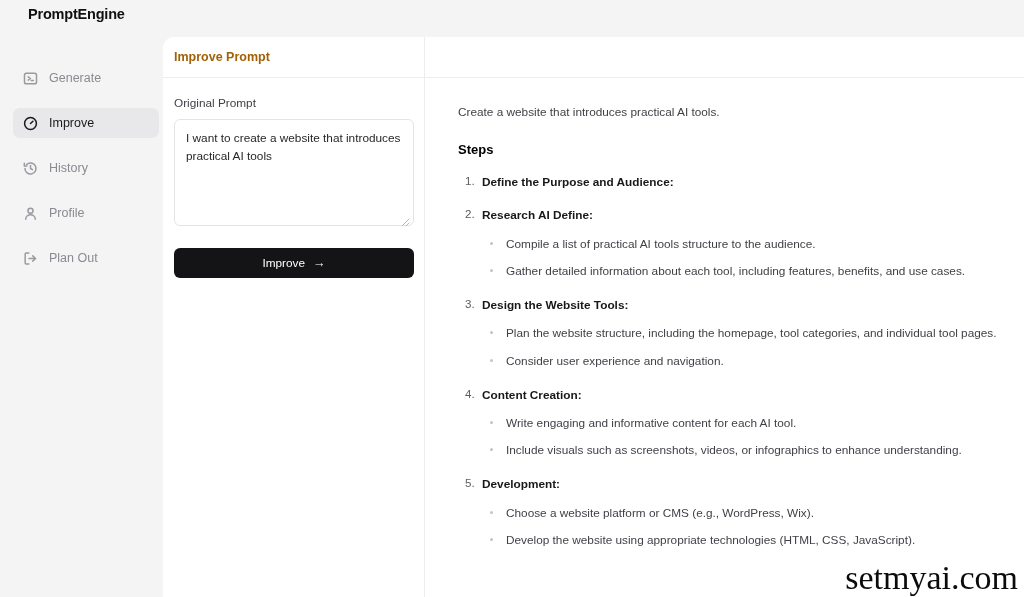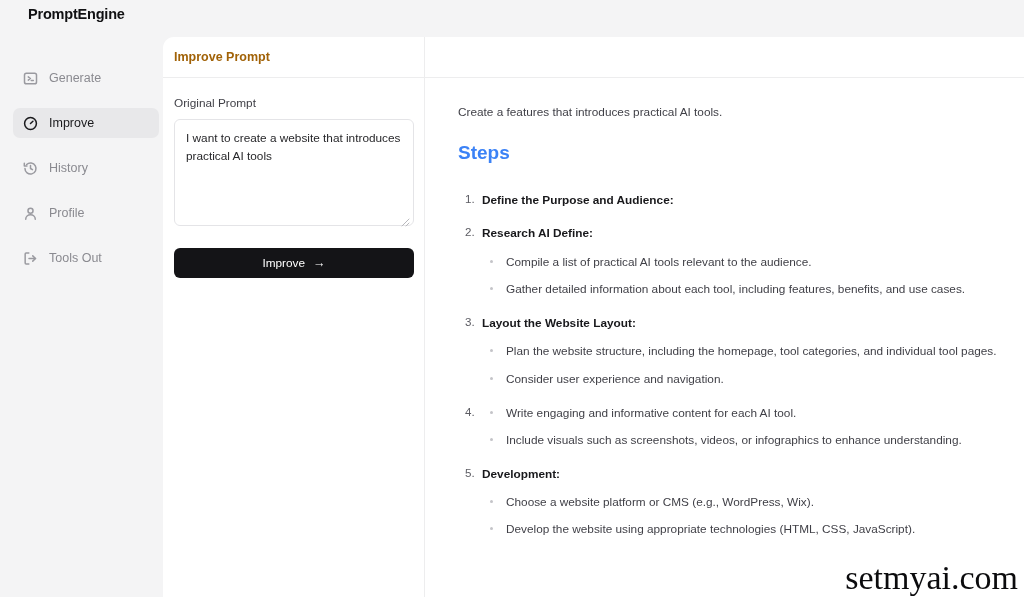--- a/index.html
+++ b/index.html
@@ -99,22 +99,22 @@
   .pane-right-head { height: 41px; flex: 0 0 41px; border-bottom: 1px solid #ededee; }
   .result {
     padding: 26px 0 0 33px;
     overflow: hidden;
   }
   .result .lede {
     font-size: 11.8px; color: #3f3f46; line-height: 1.5;
     margin-bottom: 20px;
   }
   .result h3 {
-    font-size: 19px; font-weight: 700; color: #3b82f6;
-    margin-bottom: 28px;
+    font-size: 13px; font-weight: 700; color: #000000;
+    margin-bottom: 17px;
   }
   ol.steps { list-style: none; }
   ol.steps > li { position: relative; padding-left: 24px; margin-bottom: 17px; }
   ol.steps > li .num {
     position: absolute; left: 7px; top: 0;
     font-size: 11.6px; color: #5c5c63;
   }
   ol.steps > li .title {
     font-size: 11.8px; font-weight: 700; color: #18181b;
     line-height: 1.4;
@@ -190,21 +190,21 @@
     </div>
 
     <div class="nav-item">
       <span class="ico">
         <svg viewBox="0 0 16 16">
             <path d="M6.2 2.1H3.3a1 1 0 0 0-1 1v9.8a1 1 0 0 0 1 1h2.9"></path>
             <polyline points="10.4,5.2 13.3,8 10.4,10.8"></polyline>
             <line x1="13.3" y1="8" x2="6.4" y2="8"></line>
           </svg>
       </span>
-      <span>Tools Out</span>
+      <span>Plan Out</span>
     </div>
   </nav>
 
   <div class="card">
 
     <section class="pane-left">
       <div class="pane-head">Improve Prompt</div>
       <div class="pane-body">
         <div class="field-label">Original Prompt</div>
         <div class="ta-wrap">
@@ -219,45 +219,46 @@
         <button class="improve-btn">
           <span>Improve</span>
           <span class="arrow">→</span>
         </button>
       </div>
     </section>
 
     <section class="pane-right">
       <div class="pane-right-head"></div>
       <div class="result">
-        <p class="lede">Create a features that introduces practical AI tools.</p>
+        <p class="lede">Create a website that introduces practical AI tools.</p>
         <h3>Steps</h3>
         <ol class="steps" id="steps-list">
             <li>
               <span class="num">1.</span>
               <div class="title">Define the Purpose and Audience:</div>
             </li>
             <li>
               <span class="num">2.</span>
               <div class="title">Research AI Define:</div>
               <ul class="subs">
-                <li>Compile a list of practical AI tools relevant to the audience.</li>
+                <li>Compile a list of practical AI tools structure to the audience.</li>
                 <li>Gather detailed information about each tool, including features, benefits, and use cases.</li>
               </ul>
             </li>
             <li>
               <span class="num">3.</span>
-              <div class="title">Layout the Website Layout:</div>
+              <div class="title">Design the Website Tools:</div>
               <ul class="subs">
                 <li>Plan the website structure, including the homepage, tool categories, and individual tool pages.</li>
                 <li>Consider user experience and navigation.</li>
               </ul>
             </li>
             <li>
               <span class="num">4.</span>
+              <div class="title">Content Creation:</div>
               <ul class="subs">
                 <li>Write engaging and informative content for each AI tool.</li>
                 <li>Include visuals such as screenshots, videos, or infographics to enhance understanding.</li>
               </ul>
             </li>
             <li>
               <span class="num">5.</span>
               <div class="title">Development:</div>
               <ul class="subs">
                 <li>Choose a website platform or CMS (e.g., WordPress, Wix).</li>

